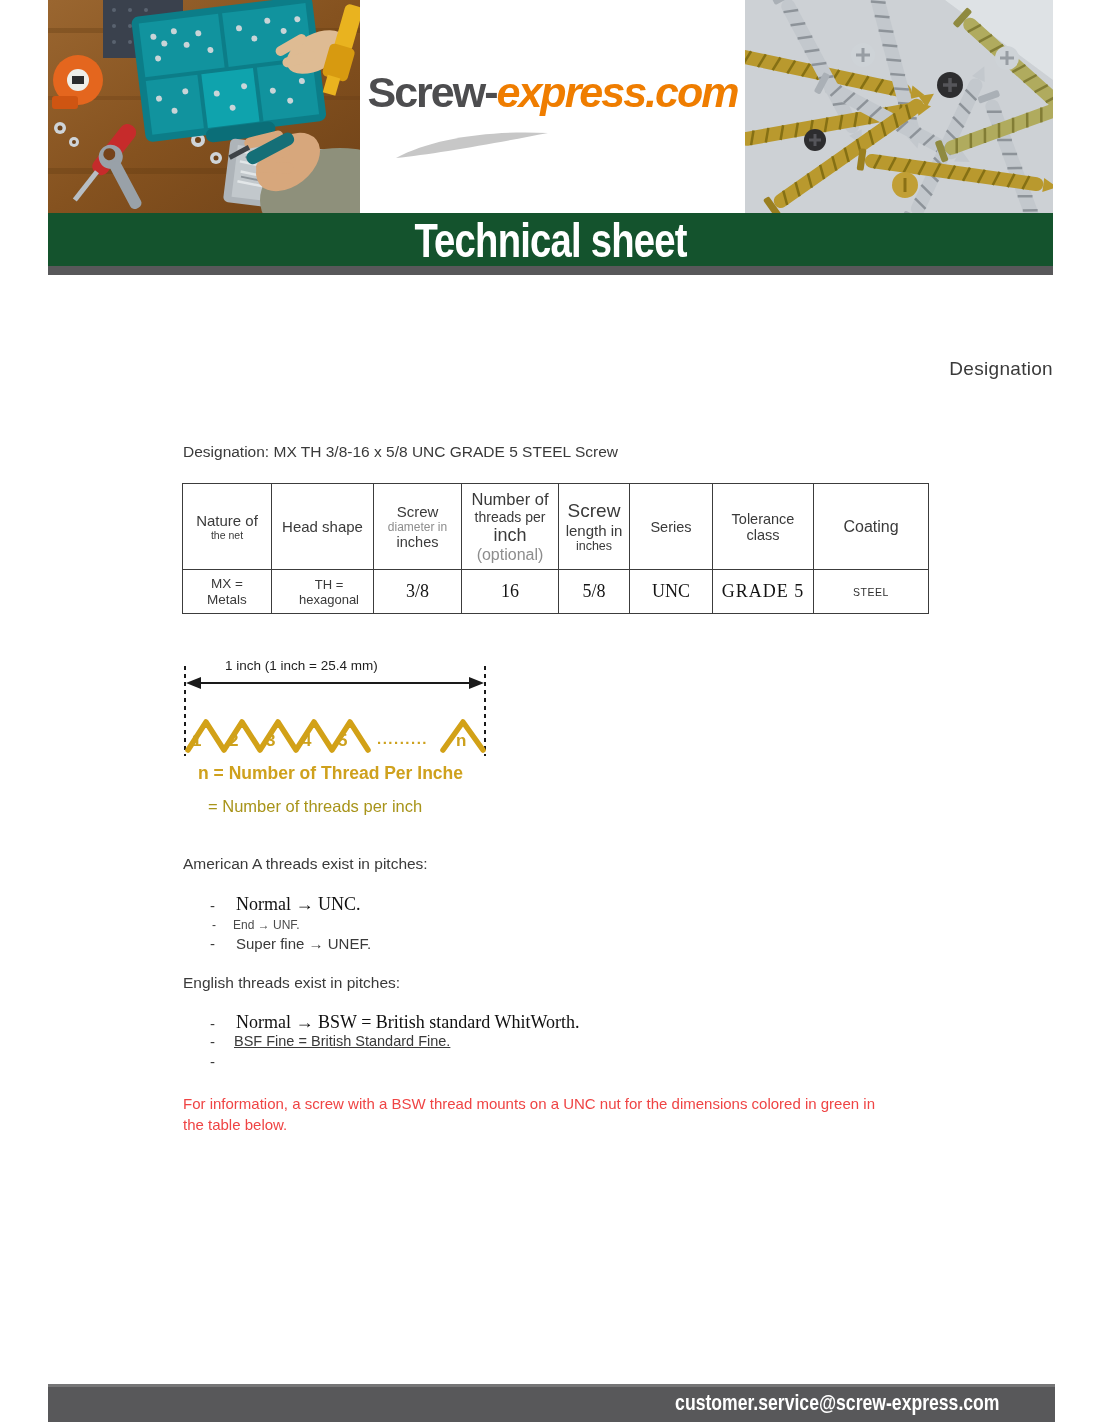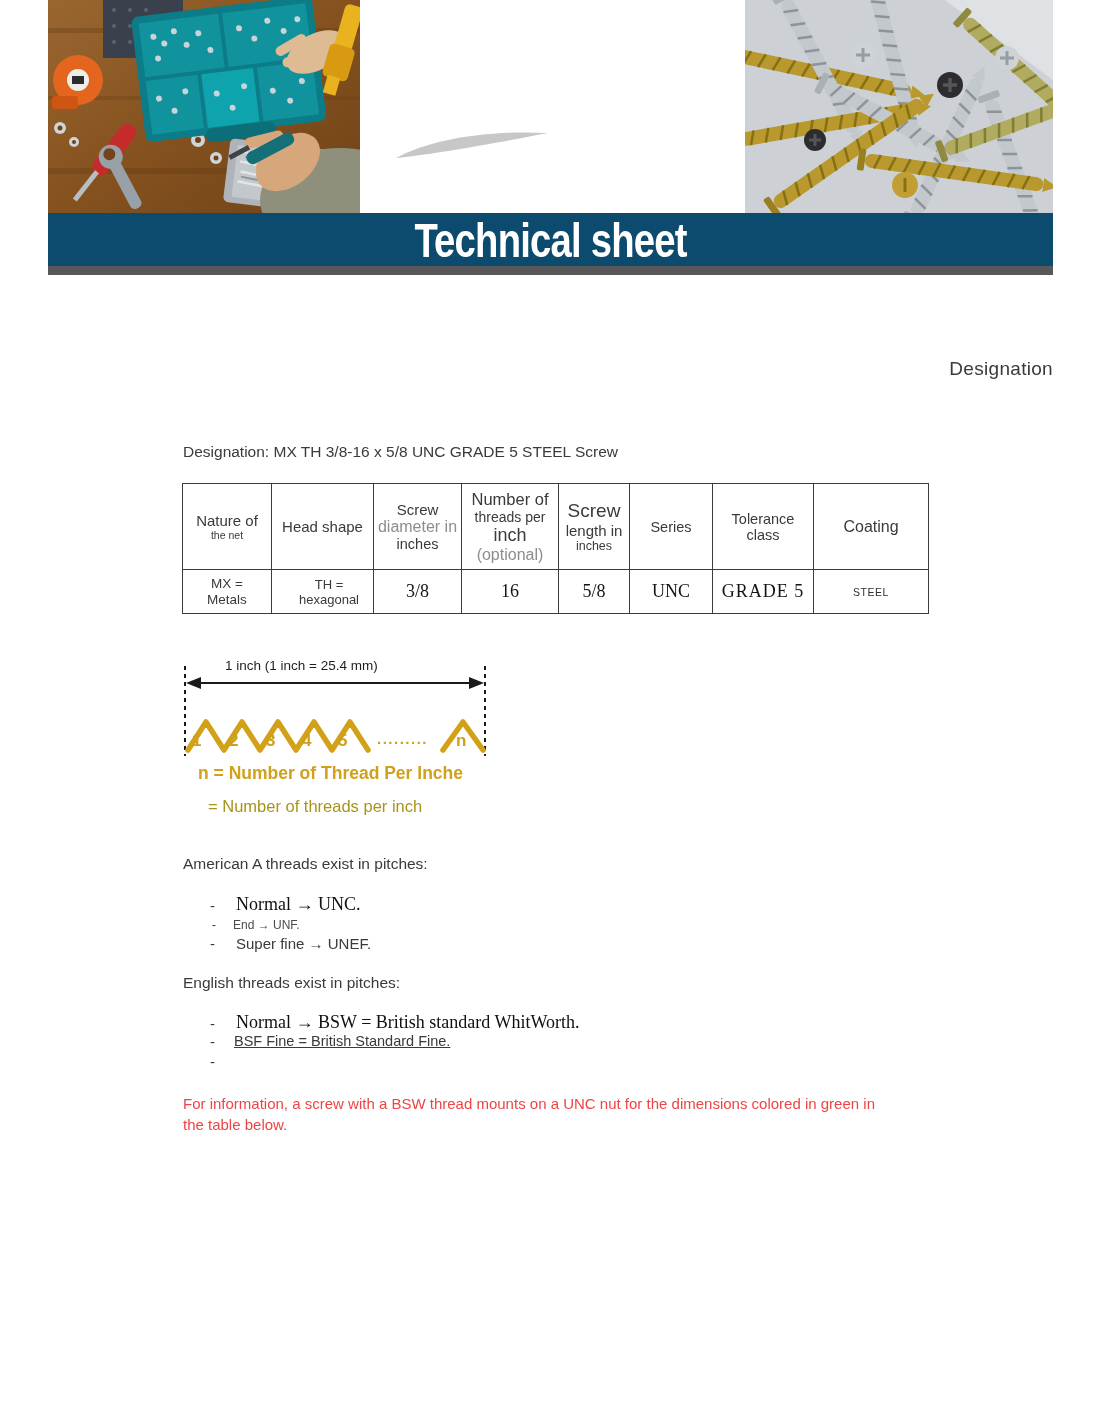--- a/index.html
+++ b/index.html
@@ -11,39 +11,39 @@
   .photo{position:absolute;top:0;height:213px;overflow:hidden;}
   .photo svg{display:block;width:100%;height:100%;}
   .photo-left{left:48px;width:312px;}
   .photo-right{left:745px;width:308px;}
   .logo-zone{position:absolute;left:360px;top:0;width:385px;height:213px;background:#fff;}
   .logo-text{position:absolute;left:0;top:68px;width:385px;text-align:center;
              font-size:43px;font-weight:700;letter-spacing:-2px;white-space:nowrap;}
   .lg1{color:#4d4d4f;}
   .lg2{color:#ef7d00;font-style:italic;}
   .swoosh{position:absolute;left:32px;top:128px;}
-  .banner{position:absolute;left:48px;top:213px;width:1005px;height:53px;background:#0c4a6e;
+  .banner{position:absolute;left:48px;top:213px;width:1005px;height:53px;background:#14532d;
           display:flex;align-items:center;justify-content:center;}
   .banner-text{display:inline-block;color:#ffffff;font-size:49px;font-weight:700;
                letter-spacing:-1px;transform:scaleX(0.78);white-space:nowrap;}
   .gray-bar{position:absolute;left:48px;top:266px;width:1005px;height:9px;background:#58585a;}
 
   
   .sec-heading{position:absolute;left:48px;top:358px;width:1005px;text-align:right;
                font-size:19px;letter-spacing:.3px;color:#3a3a3a;}
   .example-line{position:absolute;left:183px;top:402px;font-size:15px;color:#3a3a3a;}
   .desig-line{position:absolute;left:183px;top:443px;font-size:15.5px;color:#3a3a3a;}
 
   
   .spec-table{position:absolute;left:182px;top:483px;border-collapse:collapse;table-layout:fixed;}
   .spec-table th,.spec-table td{border:1.5px solid #3c3c3c;padding:0;vertical-align:middle;
                                 text-align:center;font-weight:400;}
   .spec-table .hrow th{height:85px;}
   .spec-table .drow td{height:37px;}
-  .t10{font-size:10.5px;} .t11{font-size:14px;} .t12{font-size:16px;} .t125{font-size:12.5px;}
+  .t10{font-size:10.5px;} .t11{font-size:14px;} .t12{font-size:12px;} .t125{font-size:12.5px;}
   .t13{font-size:13.5px;line-height:16px;} .t14{font-size:14.5px;} .t15{font-size:15px;}
   .t16{font-size:16px;} .t17{font-size:16.5px;} .t18{font-size:18px;} .t19{font-size:19px;}
   .gray{color:#8d8d8d;}
   .cell-head{vertical-align:bottom !important;text-align:center;
              font-size:13px;padding:0 0 6px 13px !important;}
   .serif{font-family:"Liberation Serif","DejaVu Serif",serif;font-size:18px;color:#141414;}
   .sp{letter-spacing:1px;}
   .steel{font-size:10.5px;letter-spacing:.5px;color:#2f2f2f;}
 
   
@@ -189,20 +189,23 @@
       </g>
       <g transform="rotate(16 296 40)">
         <rect x="288" y="4" width="18" height="46" rx="5" fill="#e9b31f"></rect>
         <rect x="284" y="46" width="26" height="34" rx="5" fill="#d79a10"></rect>
         <rect x="290" y="78" width="13" height="18" fill="#e9b31f"></rect>
       </g>
     </svg>
   </div>
 
   <div class="logo-zone">
+    <div class="logo-text">
+      <span class="lg1">Screw-</span><span class="lg2">express.com</span>
+    </div>
     <svg class="swoosh" width="160" height="34" viewBox="0 0 160 34">
       <path d="M4 30 C 40 10 100 2 156 5 C 104 15 42 26 4 30 Z" fill="#c7c7c7"></path>
     </svg>
   </div>
 
   <div class="photo photo-right">
     <svg viewBox="0 0 308 213" preserveAspectRatio="none">
       <defs>
         <g id="sA">
           <rect x="0" y="-7" width="150" height="14" rx="7" fill="#c3c8cd"></rect>
@@ -393,14 +396,17 @@
   <div class="list-title" style="top:974px;">English threads exist in pitches:</div>
 
   <span class="b-dash" style="top:1015px;">-</span>
   <span class="b-serif" style="top:1012px;">Normal → BSW = British standard WhitWorth.</span>
   <span class="b-dash" style="top:1033px;">-</span>
   <span class="b-sans-md" style="top:1033px;font-size:14.5px;left:234px;text-decoration:underline;">BSF Fine = British Standard Fine.</span>
   <span class="b-dash" style="top:1053px;">-</span>
 
   <div class="info-para">For information, a screw with a BSW thread mounts on a UNC nut for the dimensions colored in green in the table below.</div>
 
+  <div class="footer-bar">
+    <span class="footer-email">customer.service@screw-express.com</span>
+  </div>
 
 </div>
 
 </body></html>

